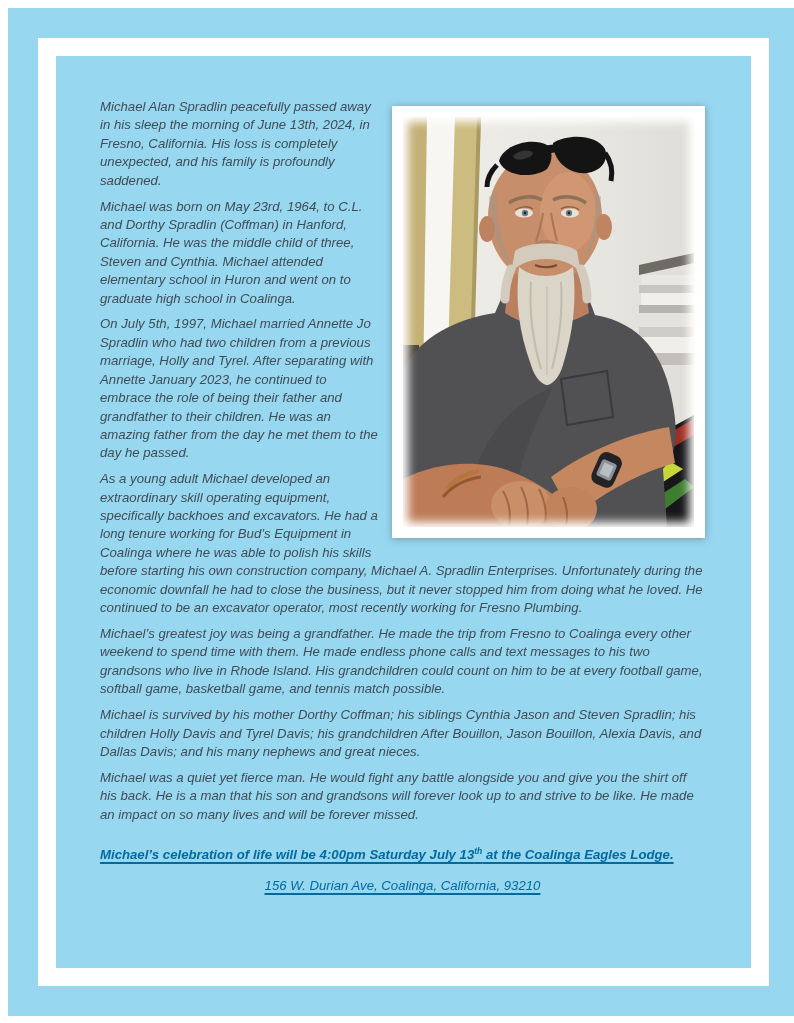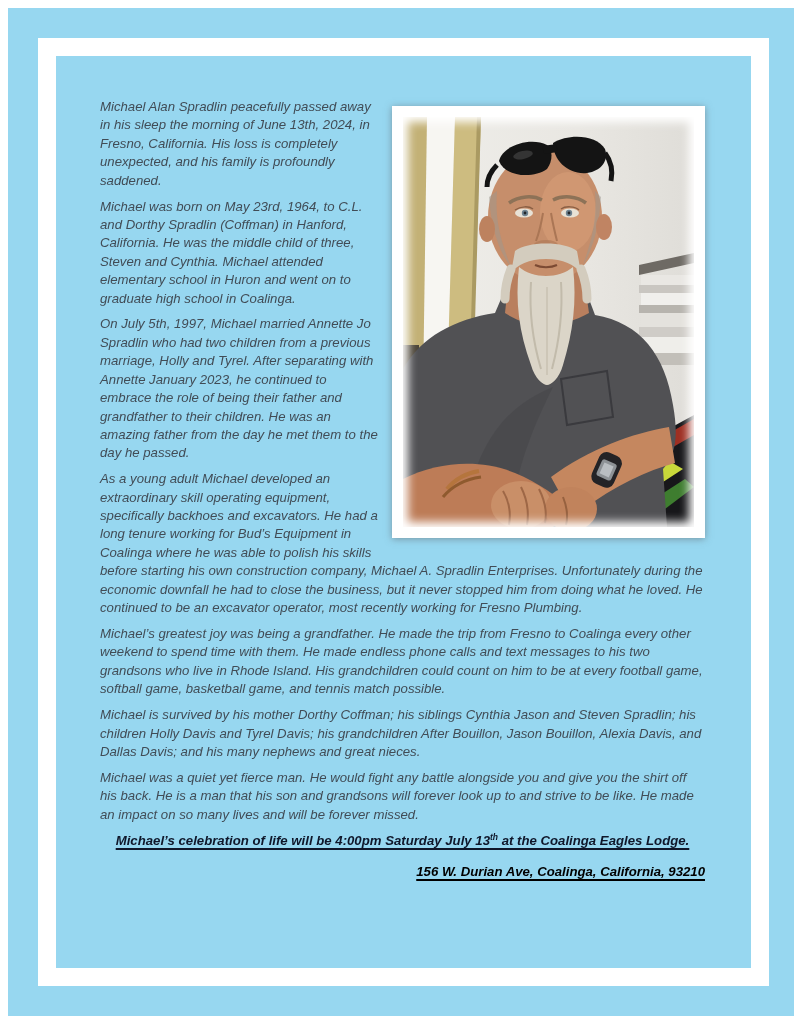--- a/index.html
+++ b/index.html
@@ -55,35 +55,34 @@
     overflow:hidden;
   }
   .photo-img svg { display:block; width:291px; height:410px; }
   .photo-img .feather {
     position:absolute; inset:0;
     box-shadow:inset 0 0 10px 5px #ffffff;
     pointer-events:none;
   }
   p.event {
     font-weight:bold;
-    color:#0f172a;
+    color:#0369a1;
     text-decoration:underline;
     text-underline-offset:3px;
     text-decoration-thickness:1.5px;
-    margin-top:8px;
-    text-align:center;
+    margin-top:22px;
   }
   p.event sup {
     font-size:8.5px;
     line-height:0;
   }
   p.address {
-    font-weight:bold;
-    color:#000000;
-    text-align:right;
+    font-weight:normal;
+    color:#0369a1;
+    text-align:center;
     text-decoration:underline;
     text-underline-offset:3px;
     text-decoration-thickness:1.5px;
     margin-top:13px;
   }
 </style>
 </head>
 <body>
 
 <div class="page">

